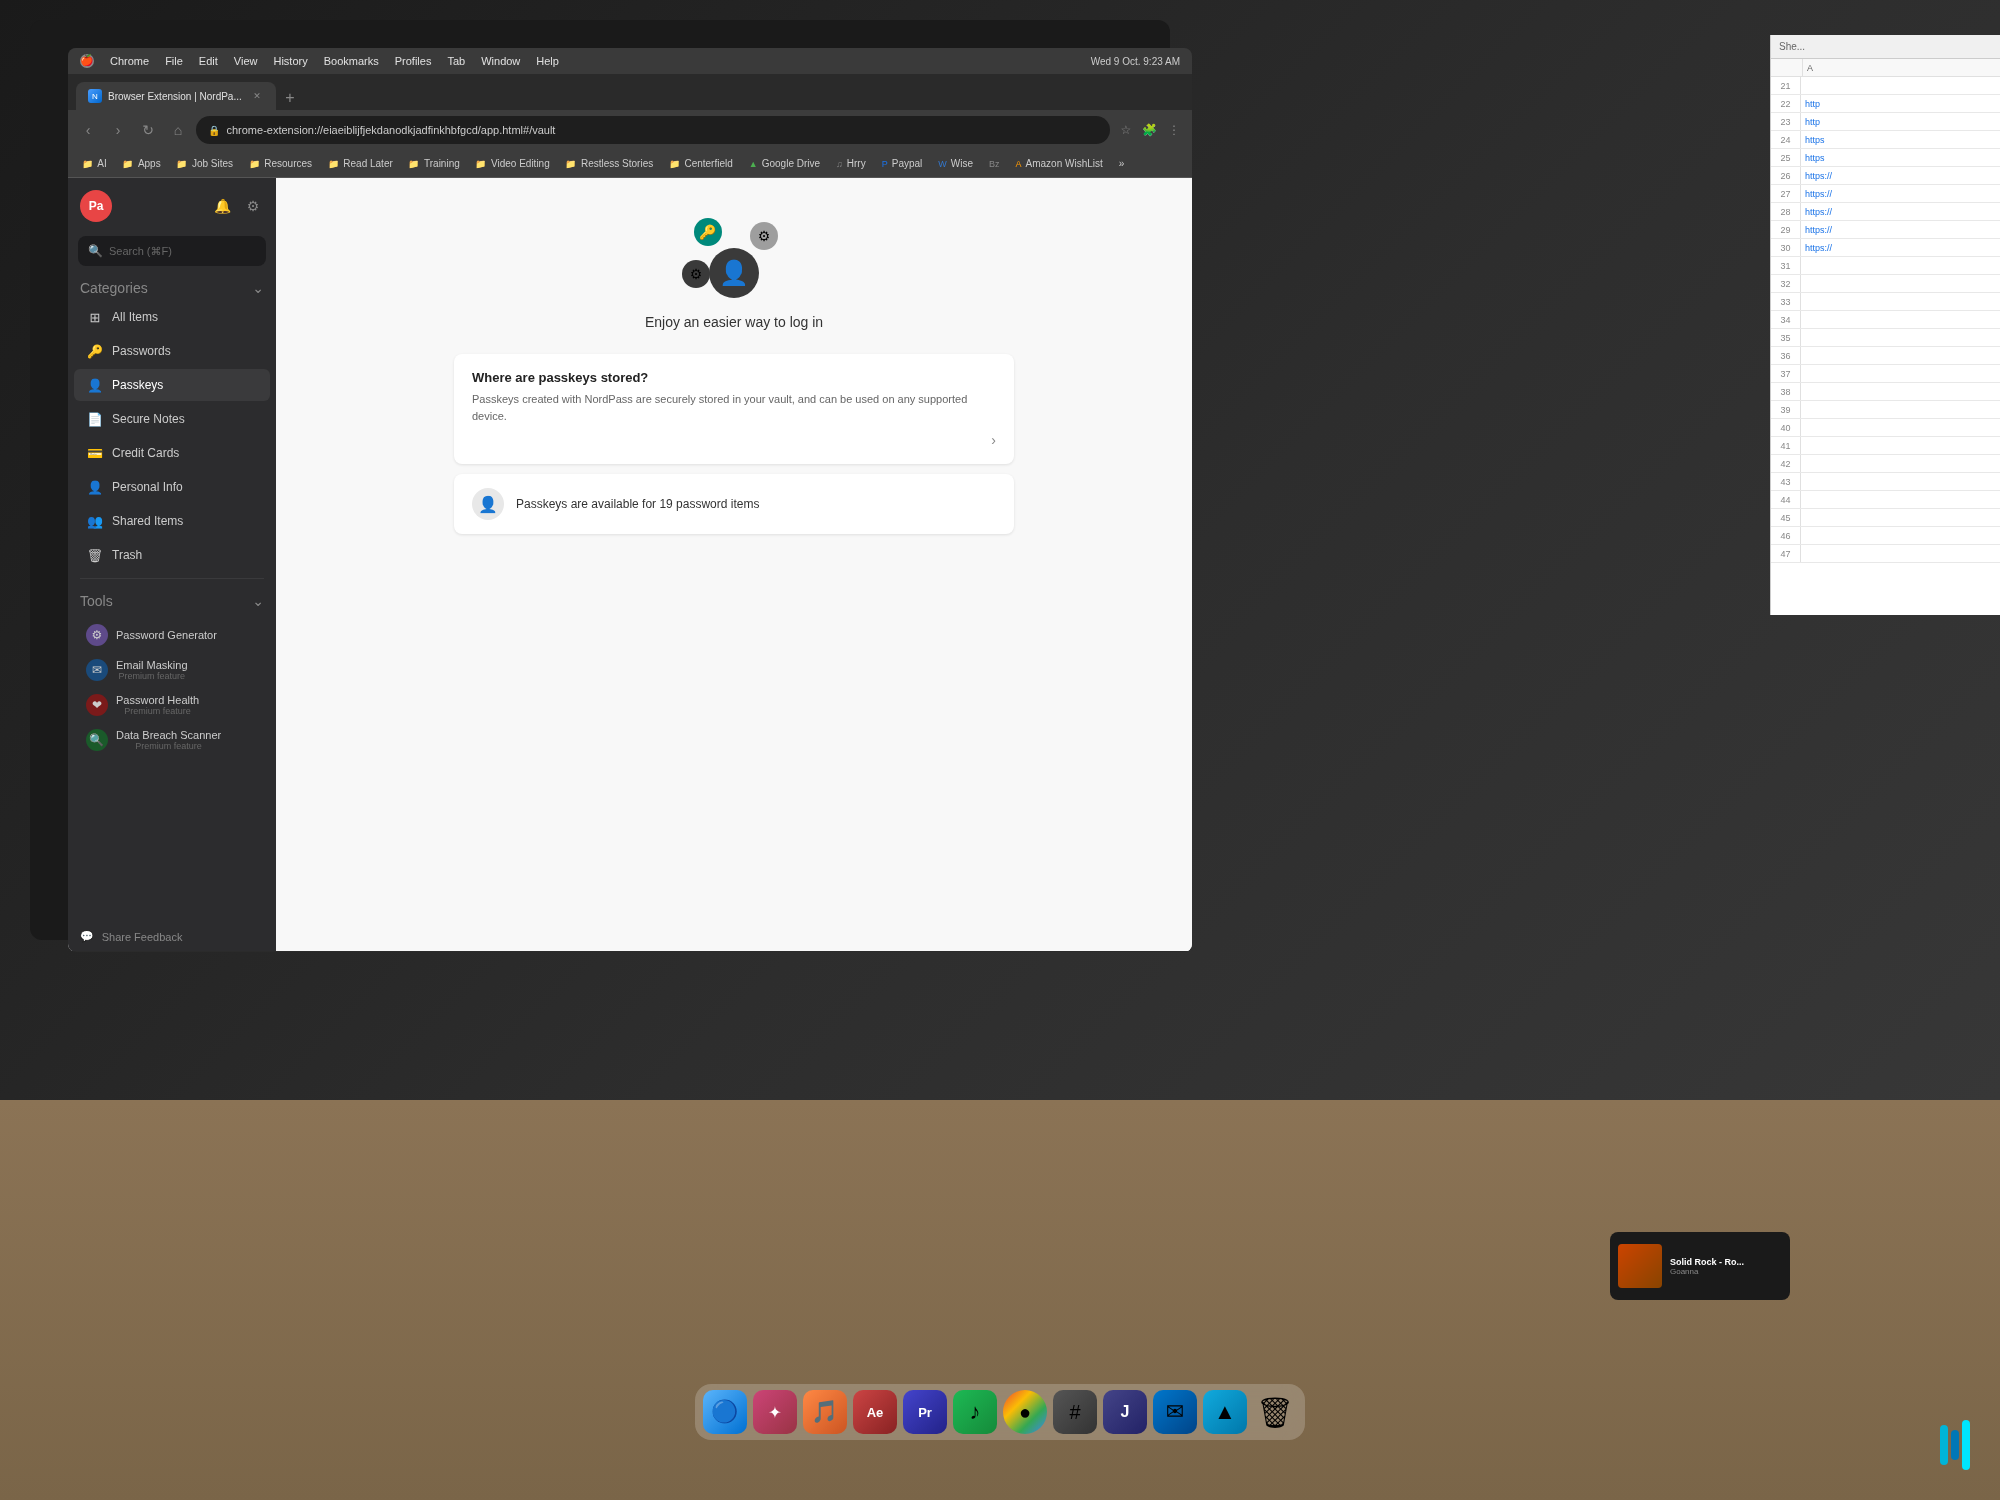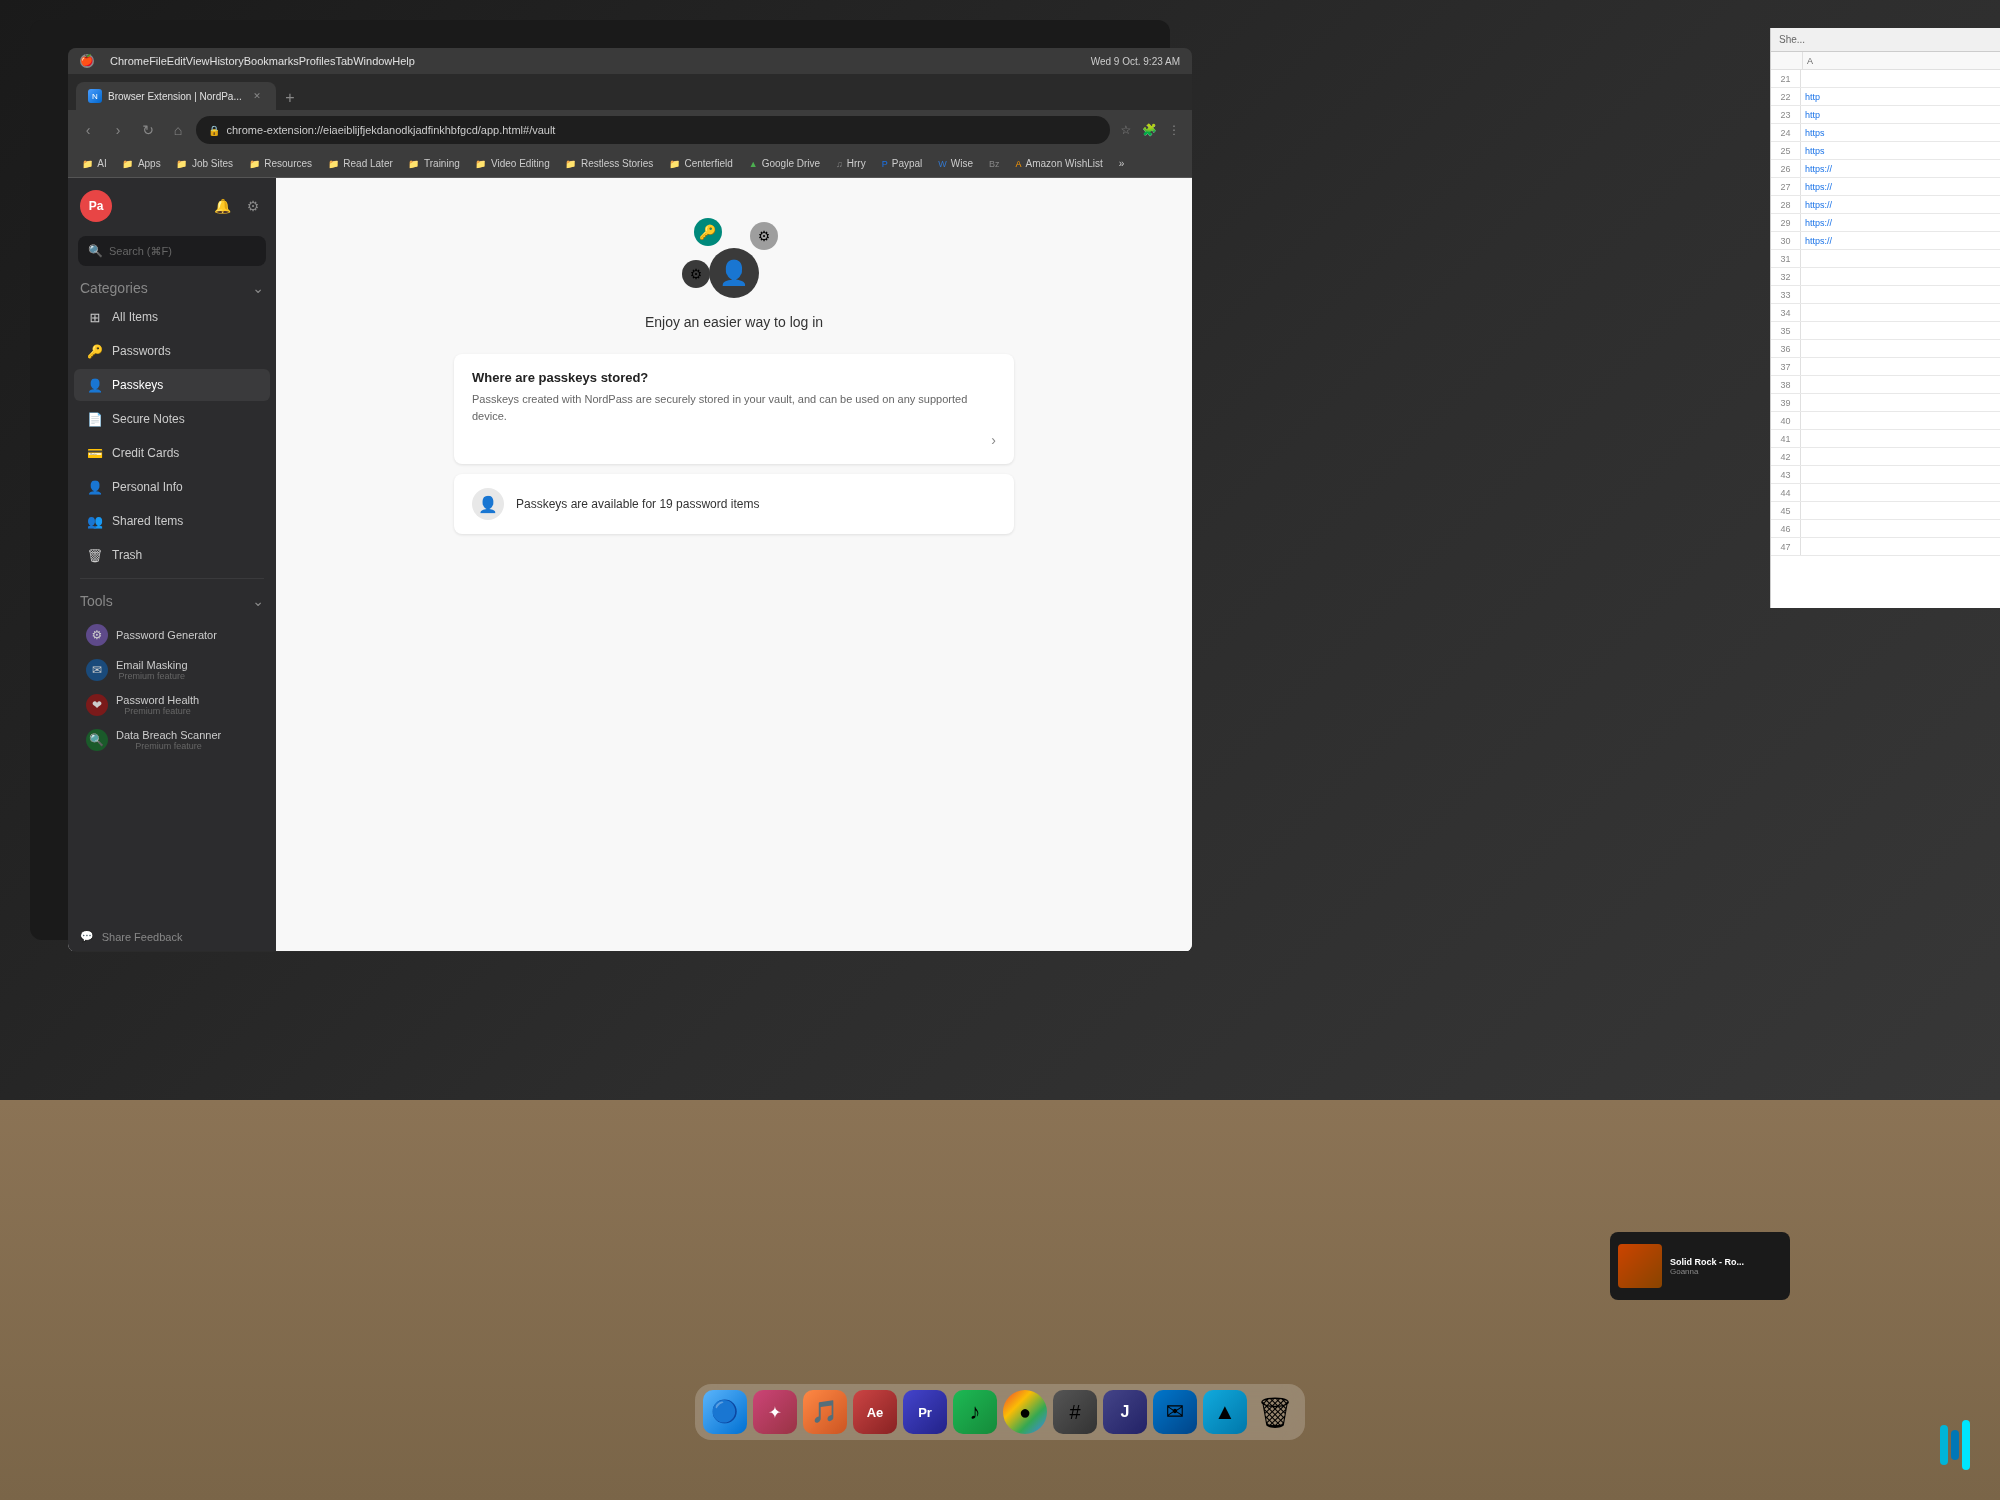--- a/index.html
+++ b/index.html
@@ -67,21 +67,21 @@
 
     .menu-bar-logo {
       width: 14px;
       height: 14px;
       background: #888;
       border-radius: 50%;
     }
 
     .menu-bar-items {
       display: flex;
-      gap: 0;
+      gap: 16px;
       font-size: 11px;
       color: #e0e0e0;
     }
 
     .menu-bar-right {
       margin-left: auto;
       display: flex;
       align-items: center;
       gap: 8px;
       font-size: 10px;
@@ -891,21 +891,21 @@
         <div class="passkey-count-card">
           <div class="passkey-count-icon">👤</div>
           <span class="passkey-count-text">Passkeys are available for 19 password items</span>
         </div>
 
       </div>
     </div>
   </div>
 </div>
 
-<div style="position:absolute;top:28px;right:0;width:230px;height:580px;background:white;border-left:1px solid #ccc;overflow:hidden;">
+<div style="position:absolute;top:35px;right:0;width:230px;height:580px;background:white;border-left:1px solid #ccc;overflow:hidden;">
 
   <div style="height:24px;background:#f0f0f0;border-bottom:1px solid #ccc;display:flex;align-items:center;padding:0 8px;font-size:10px;color:#666;">
     <span>She...</span>
   </div>
 
   <div style="height:18px;background:#f8f8f8;border-bottom:1px solid #e0e0e0;display:flex;">
     <div style="width:32px;border-right:1px solid #e0e0e0;"></div>
     <div style="flex:1;font-size:9px;color:#666;display:flex;align-items:center;padding:0 4px;">A</div>
   </div>
 

